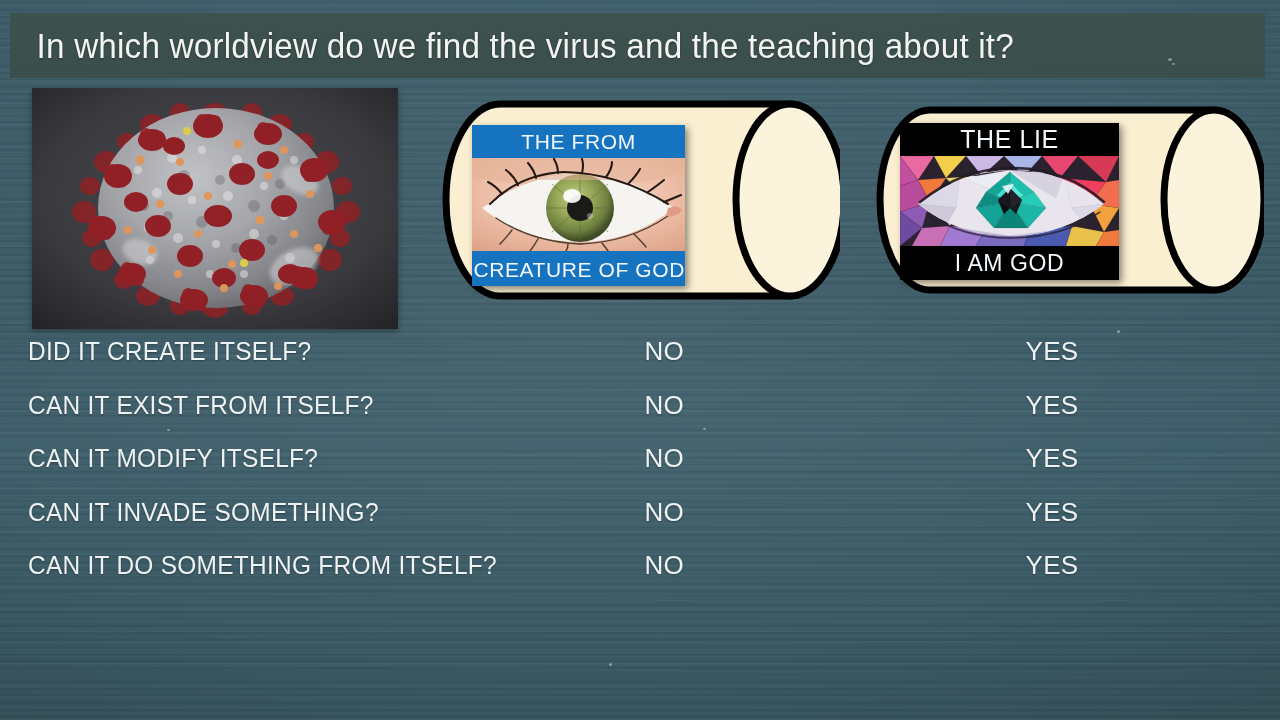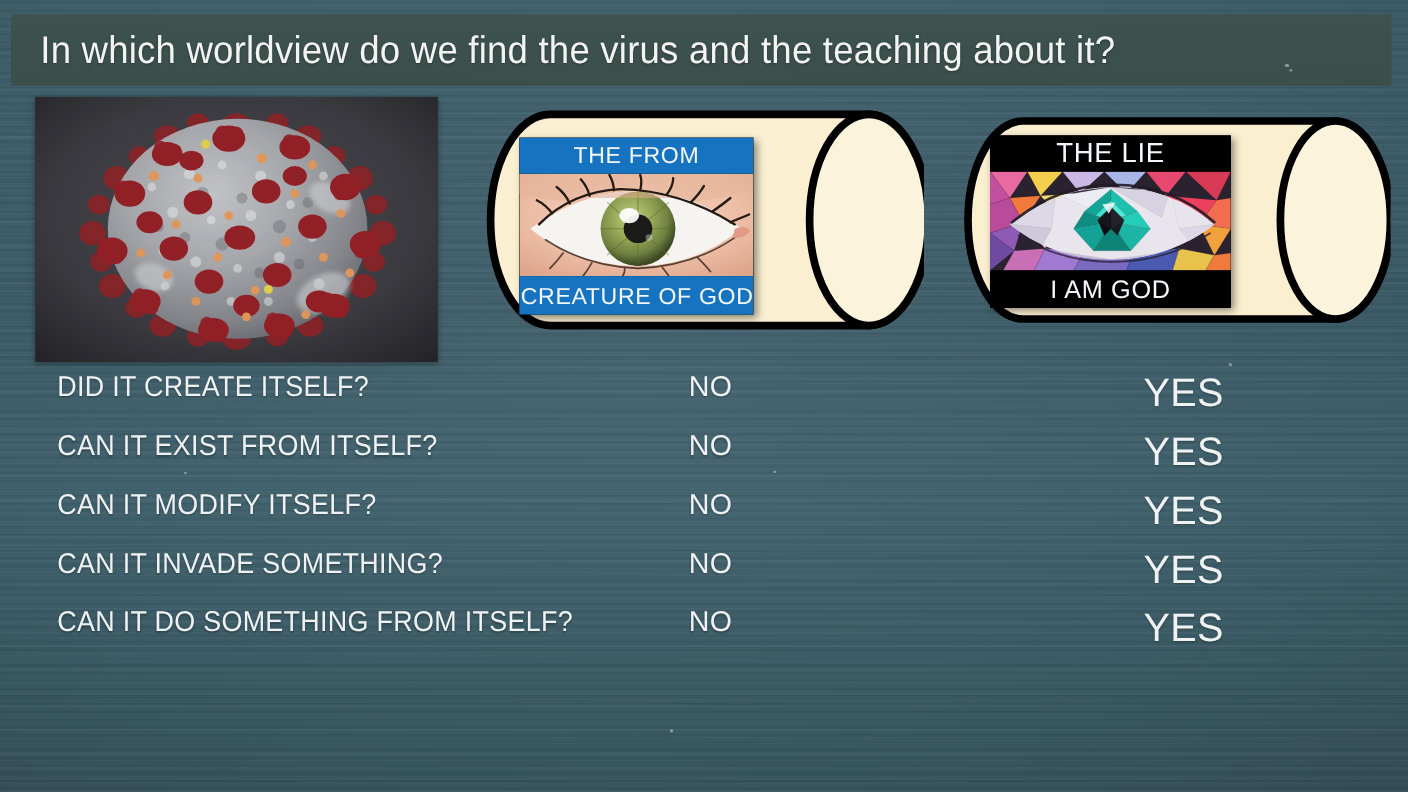--- a/index.html
+++ b/index.html
@@ -89,40 +89,40 @@
     color:#f2f7fb;
     letter-spacing:.6px;
     font-weight:400;
   }
   .band-blue { background:#1673c0; }
   .band-black { background:#000000; }
   .eye-holder { width:100%; position:relative; overflow:hidden; }
   .eye-svg { display:block; width:100%; height:100%; }
 
   
-  #qa-table { position:absolute; left:0; top:336px; width:1280px;padding-left:24px; }
+  #qa-table { position:absolute; left:0; top:336px; width:1280px; }
   .qa-row { position:relative; height:53.6px; }
   .qa-q {
     position:absolute; left:28px; top:0;
     color:#eef2f3; font-size:26px; font-weight:300;
     letter-spacing:.3px; white-space:nowrap;
     text-shadow:0 1px 2px rgba(0,0,0,.3);
     transform:scaleX(0.94); transform-origin:left center;
   }
   .qa-a-left {
     position:absolute; left:560px; top:0; width:124px;
-    text-align:center;
+    text-align:right;
     color:#eef2f3; font-size:26px; font-weight:300;
     letter-spacing:.3px;
     text-shadow:0 1px 2px rgba(0,0,0,.3);
   }
   .qa-a-right {
     position:absolute; left:990px; top:0; width:124px;
     text-align:center;
-    color:#eef2f3; font-size:36px; font-weight:300;
+    color:#eef2f3; font-size:26px; font-weight:300;
     letter-spacing:.3px;
     text-shadow:0 1px 2px rgba(0,0,0,.3);
   }
 </style>
 </head>
 <body>
 
 <div id="slide">
 
   <div id="bg-texture"></div>

